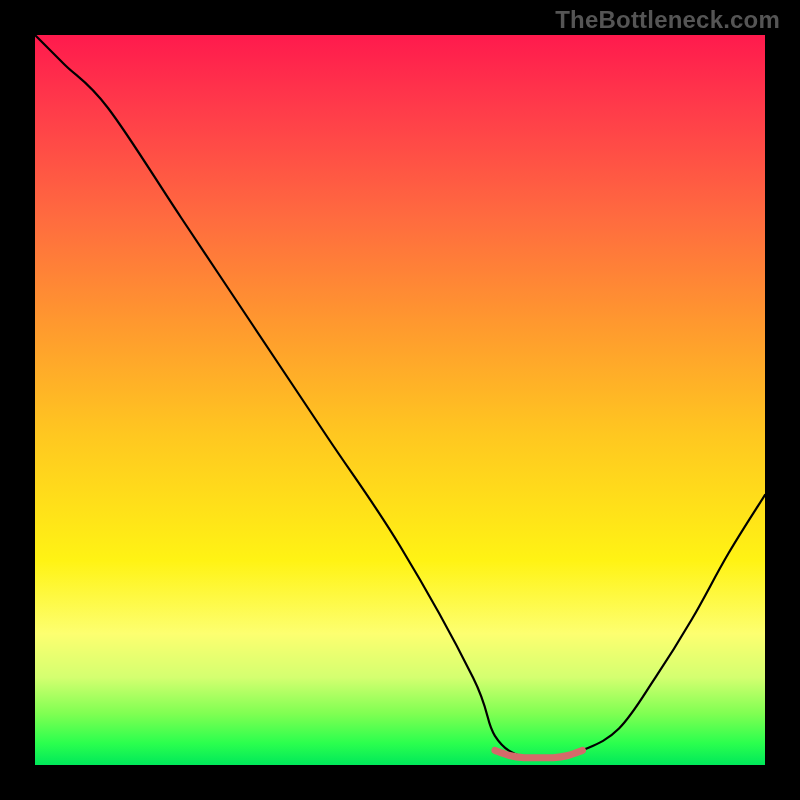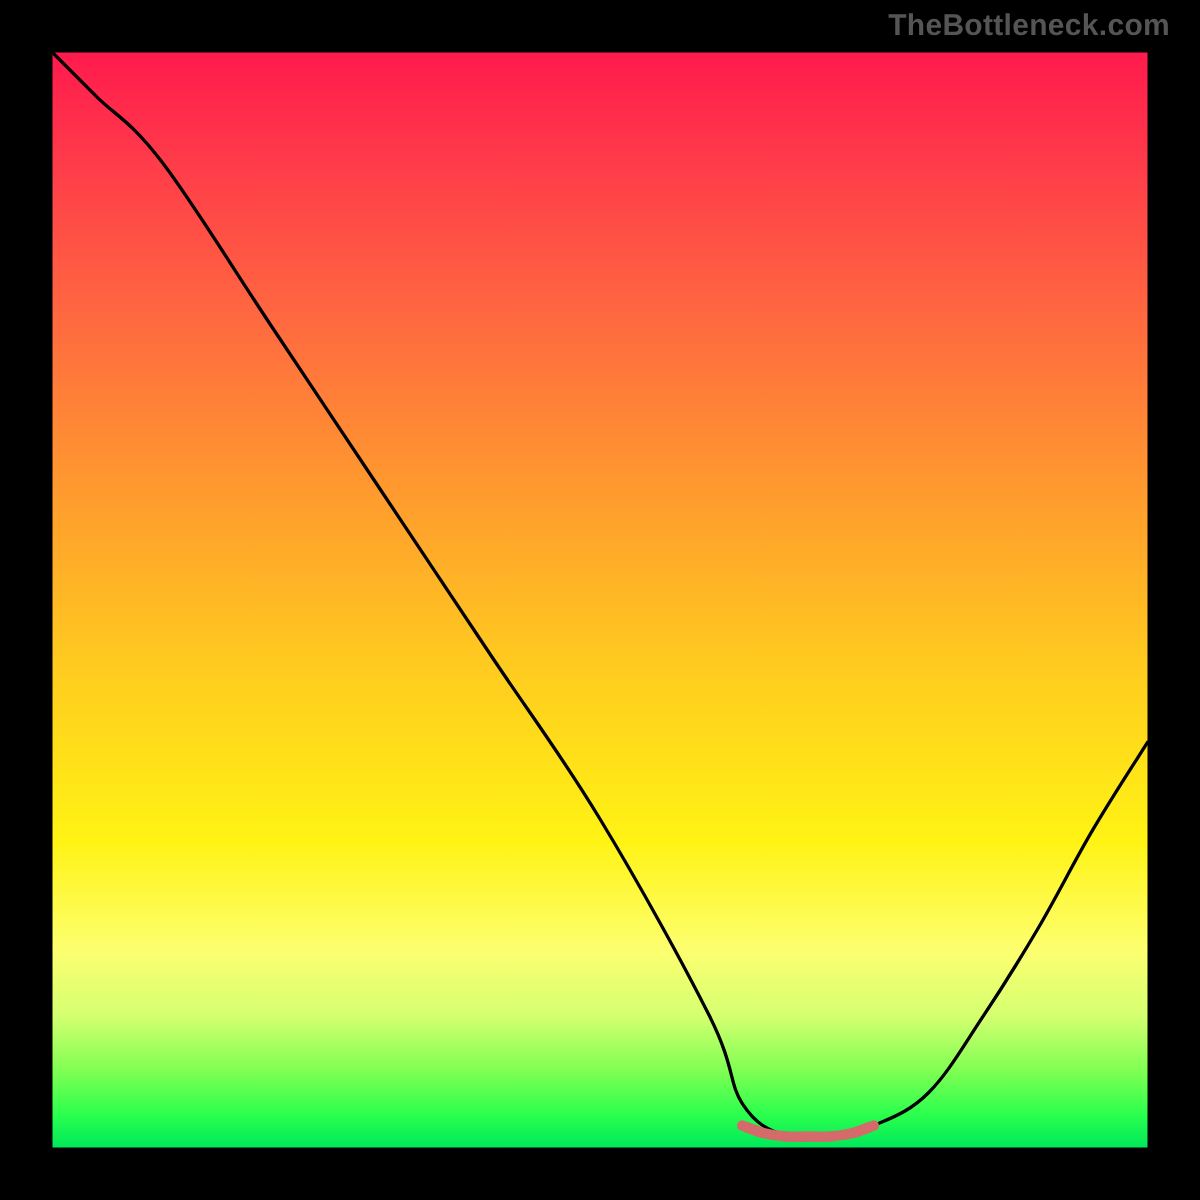--- a/index.html
+++ b/index.html
@@ -35,21 +35,21 @@
       #fdff70 82%,
       #d4ff70 88%,
       #7fff52 93%,
       #2bff4e 97%,
       #00e85a 100%);
   }
   .watermark {
     position: absolute;
     top: 6px;
     right: 20px;
-    font-size: 20px;
+    font-size: 24px;
     font-weight: 600;
     color: #555;
     letter-spacing: 0.2px;
     user-select: none;
   }
   svg.curve {
     position: absolute;
     left: 0;
     top: 0;
     width: 730px;

